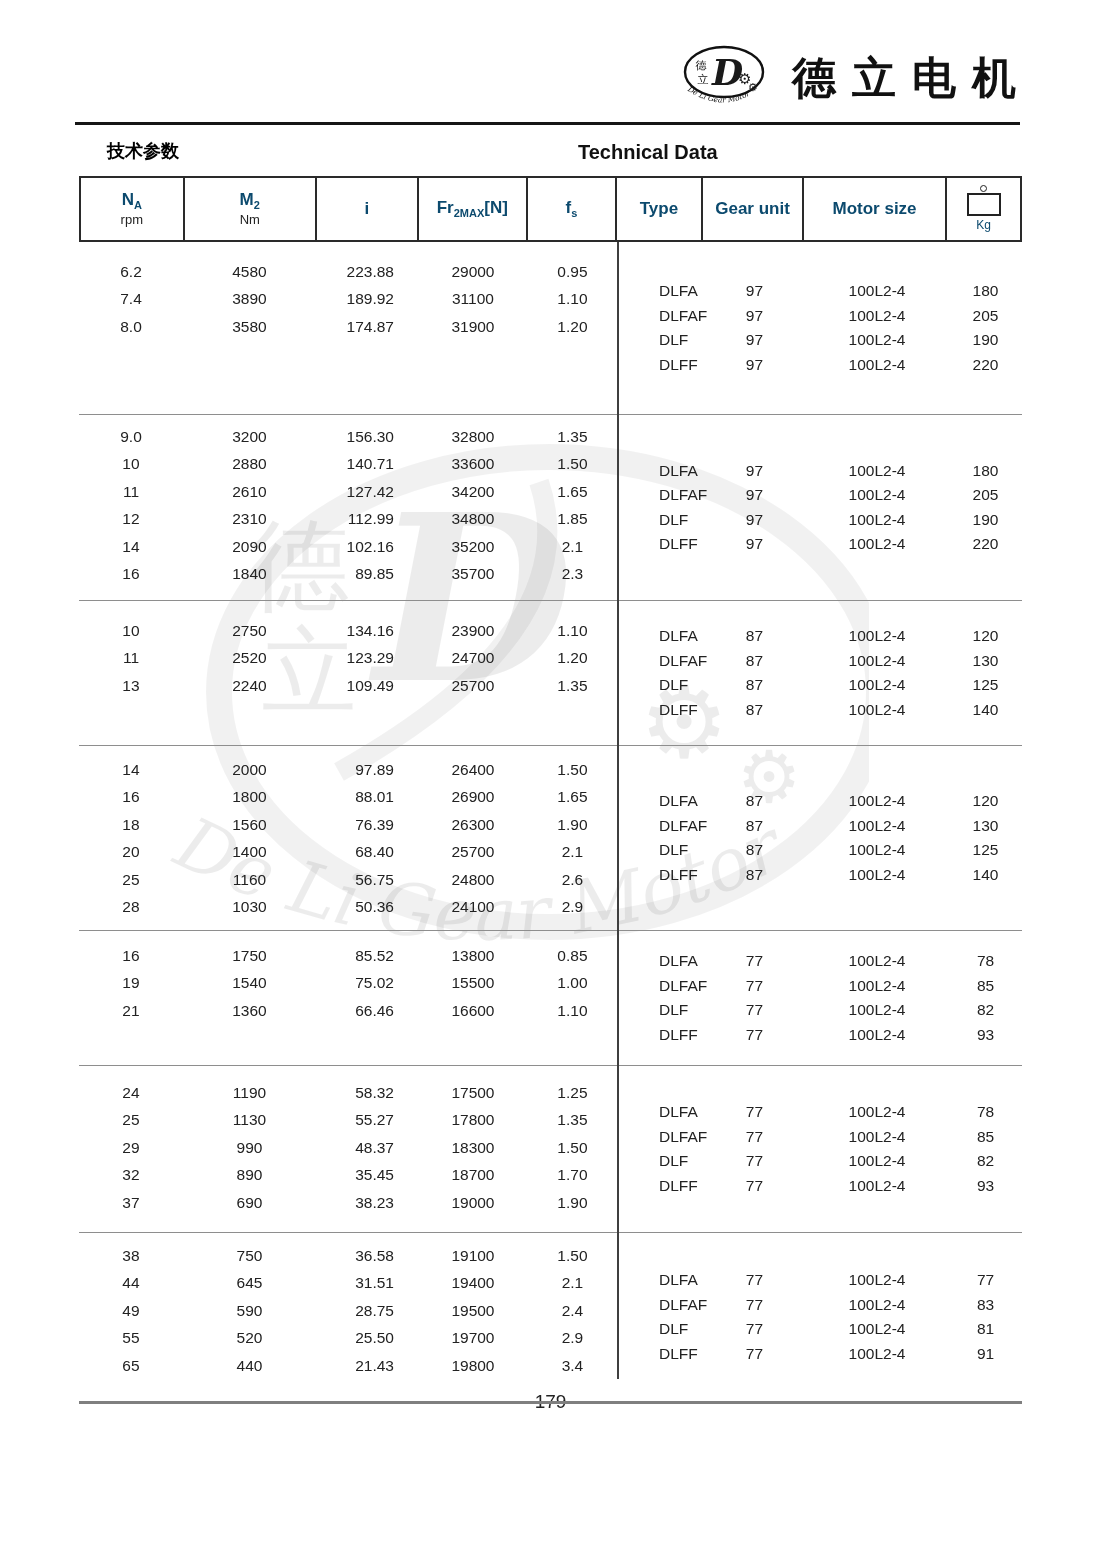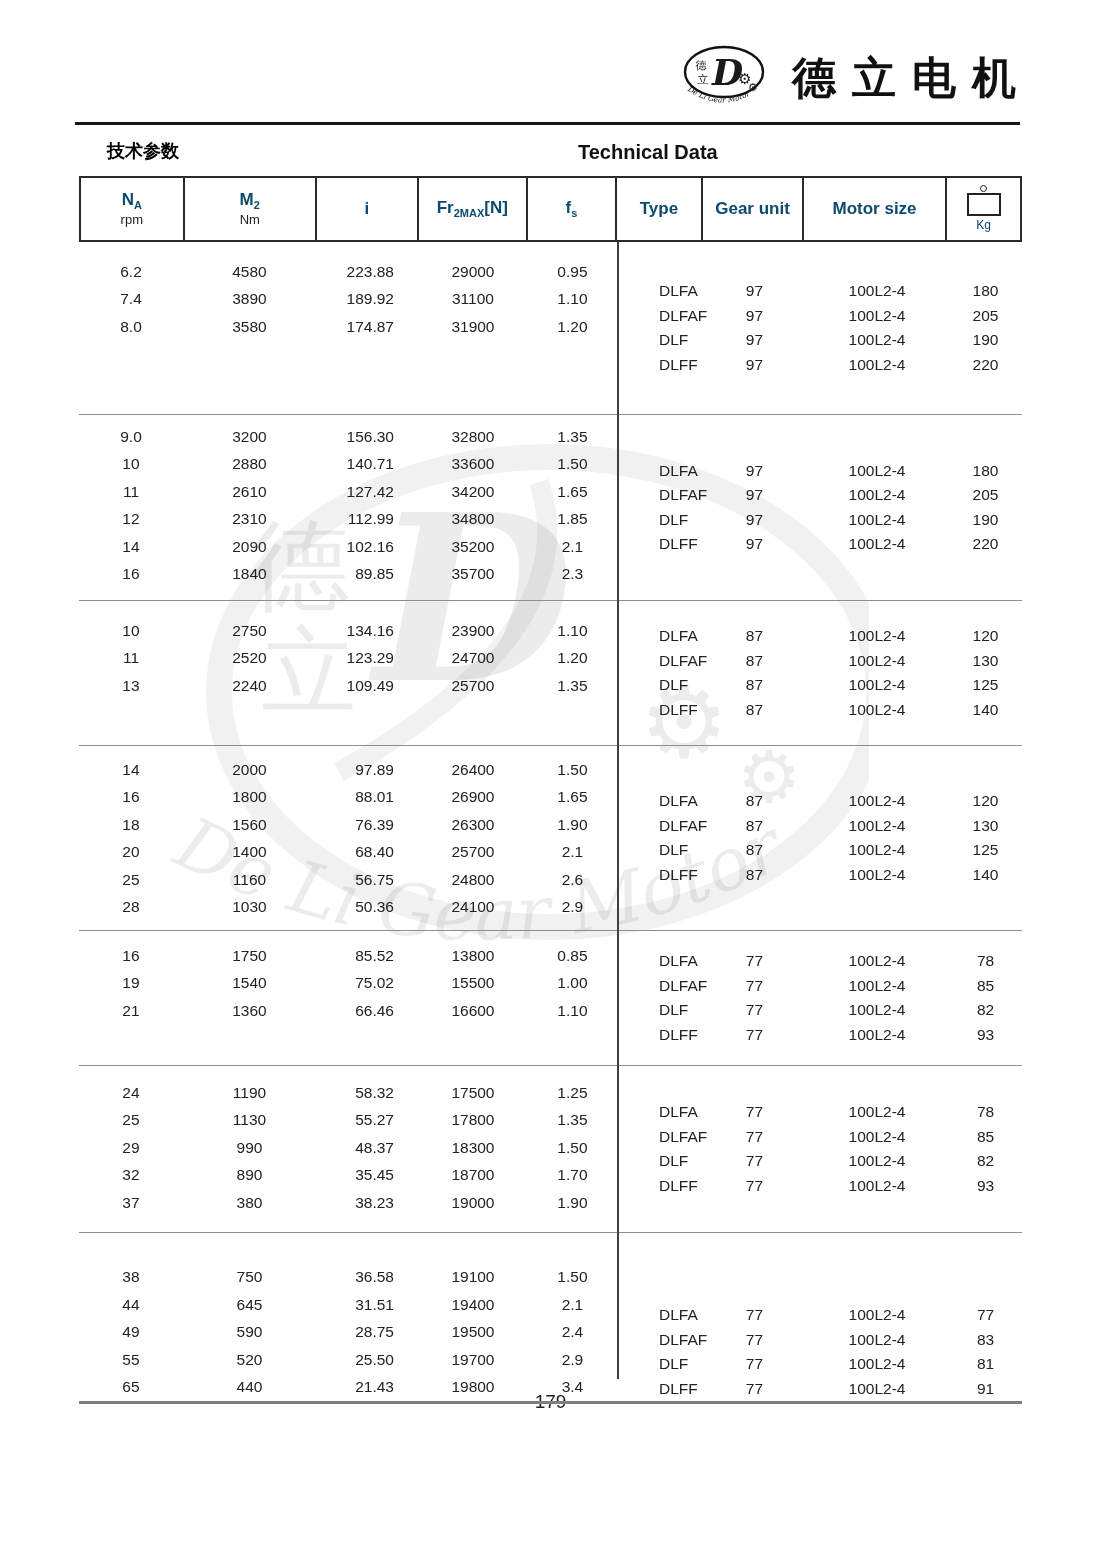--- a/index.html
+++ b/index.html
@@ -68,21 +68,21 @@
   }
 
   
   .tbody{position:relative;width:943px;height:1137px;}
   .vdivider{
     position:absolute;left:57.05%;top:0;bottom:0;width:2px;
     background:#3f3f3f;z-index:2;
   }
   #tbody-blocks{position:relative;z-index:1;}
   .block{display:flex;border-bottom:1.5px solid #8e8e8e;box-sizing:border-box;}
-  .block:last-child{border-bottom:3px solid #7f7f7f;align-items:flex-end;}
+  .block:last-child{border-bottom:3px solid #7f7f7f;}
   .block-left{width:57.05%;display:flex;flex-direction:column;box-sizing:border-box;}
   .row{height:27.5px;display:flex;align-items:center;}
   .cell{font-size:15.5px;color:#222;box-sizing:border-box;}
   .c1{width:19.33%;text-align:center;}
   .c2{width:24.72%;text-align:center;}
   .c3{width:18.96%;text-align:right;padding-right:24px;}
   .c4{width:20.45%;text-align:center;}
   .c5{width:16.54%;text-align:center;}
   .block-right{width:42.95%;display:flex;flex-direction:column;justify-content:center;box-sizing:border-box;}
   .vrow{height:24.5px;display:flex;align-items:center;}
@@ -506,21 +506,21 @@
               </div>
               <div class="row">
                 <div class="cell c1">32</div>
                 <div class="cell c2">890</div>
                 <div class="cell c3">35.45</div>
                 <div class="cell c4">18700</div>
                 <div class="cell c5">1.70</div>
               </div>
               <div class="row">
                 <div class="cell c1">37</div>
-                <div class="cell c2">380</div>
+                <div class="cell c2">690</div>
                 <div class="cell c3">38.23</div>
                 <div class="cell c4">19000</div>
                 <div class="cell c5">1.90</div>
               </div>
             </div>
             <div class="block-right">
               <div class="vrow">
                 <div class="cell v1">DLFA</div>
                 <div class="cell v2">77</div>
                 <div class="cell v3">100L2-4</div>

